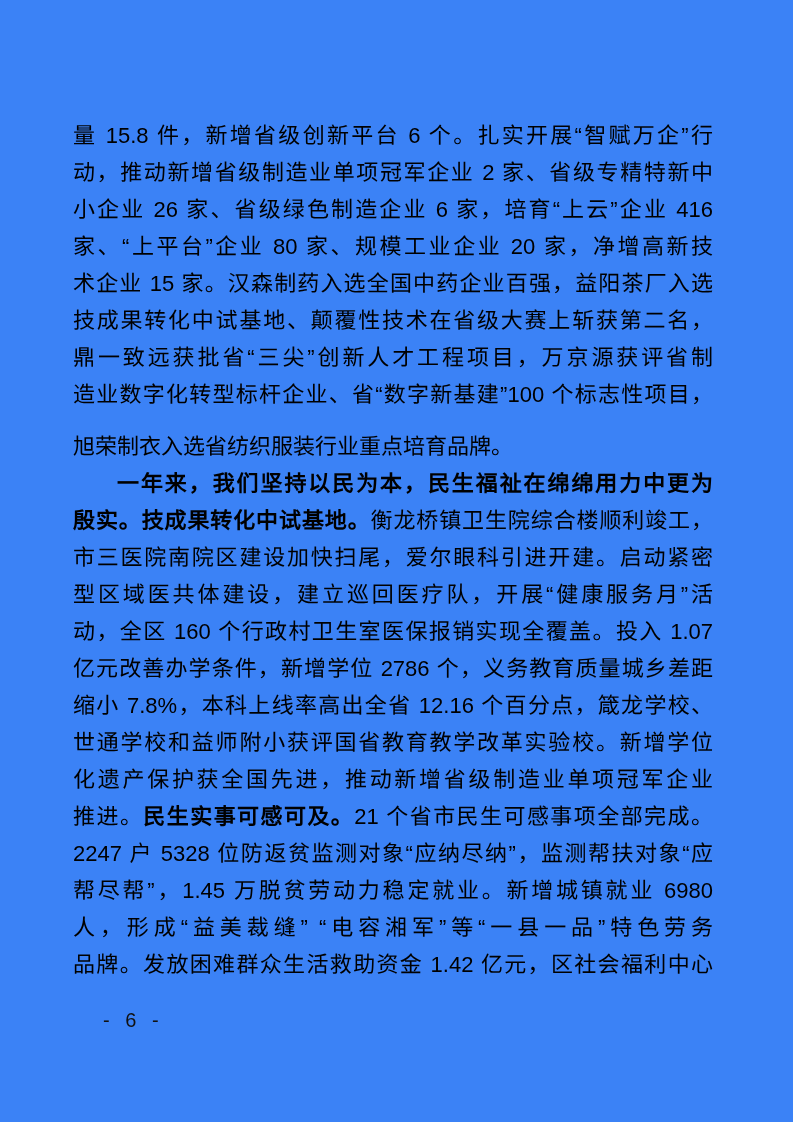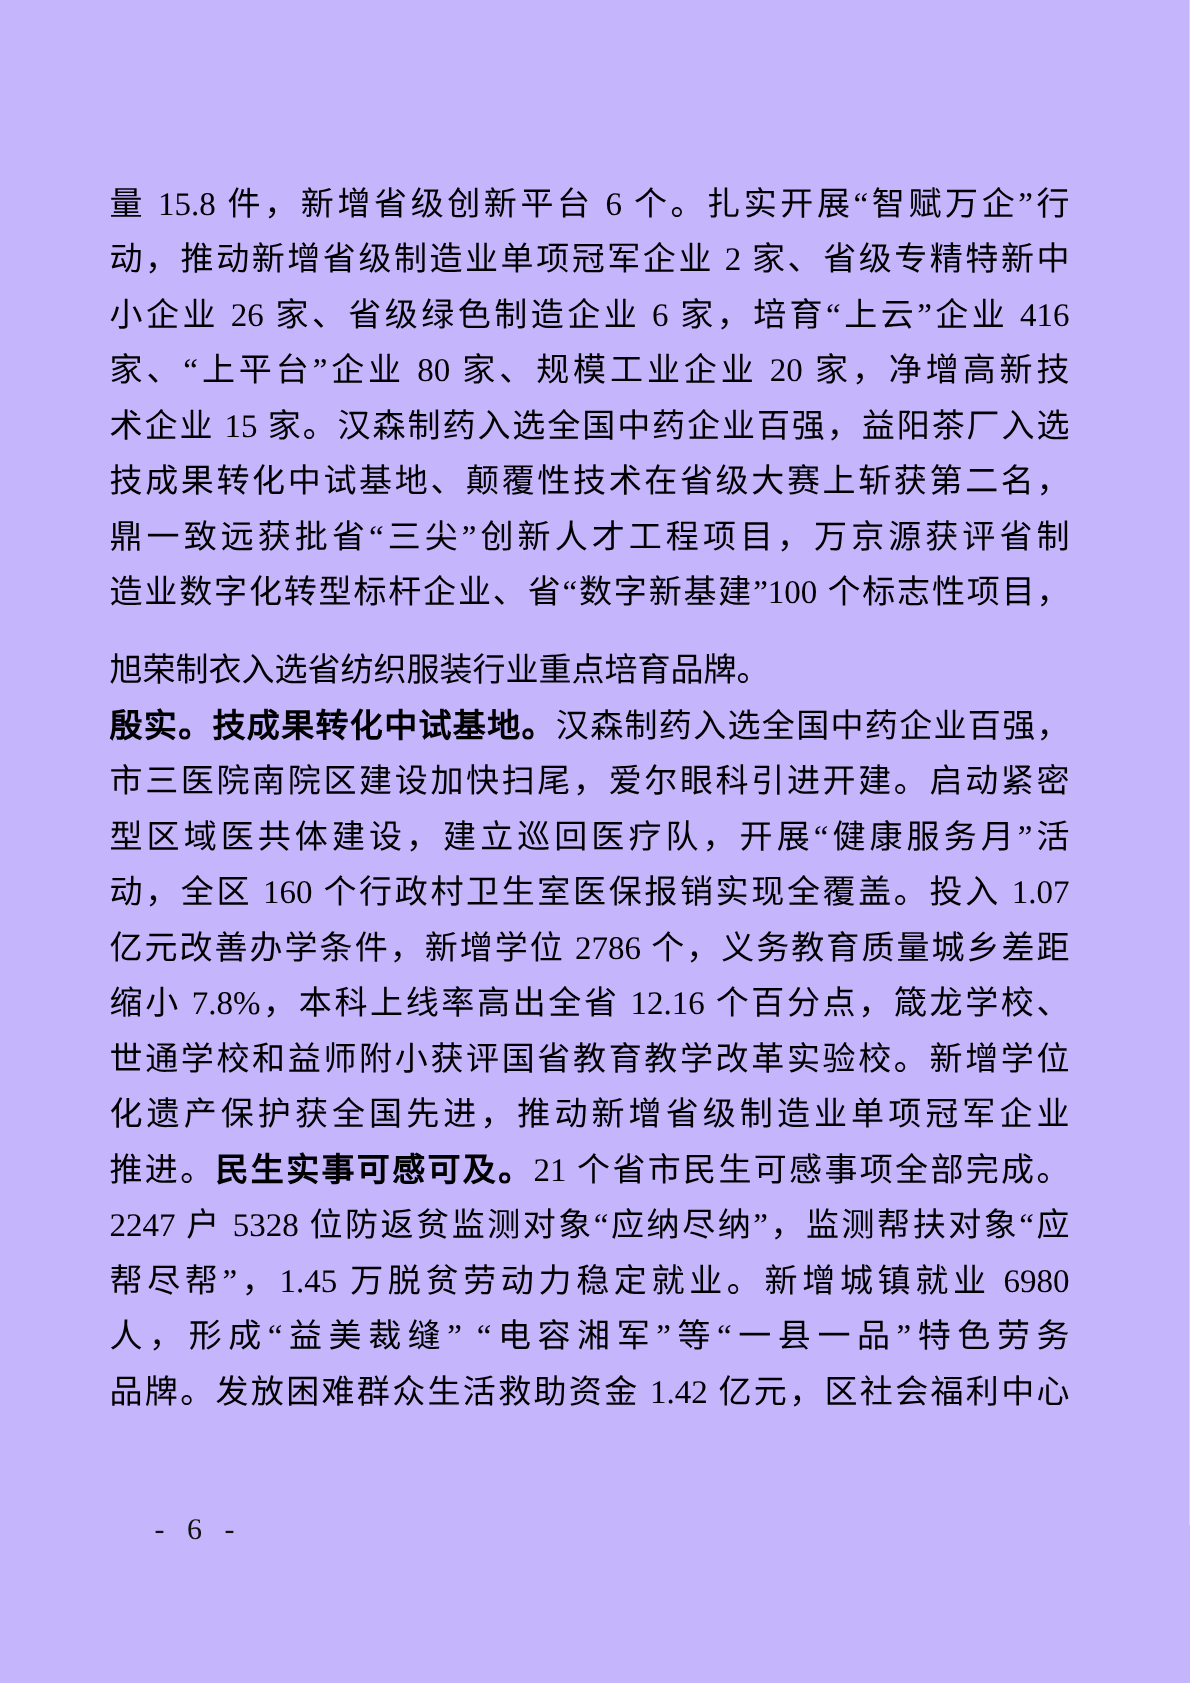--- a/index.html
+++ b/index.html
@@ -6,23 +6,23 @@
   html, body {
     margin: 0;
     padding: 0;
     background: #e8e8e8;
   }
   .page {
     position: relative;
     width: 793px;
     height: 1122px;
     margin: 0 auto;
-    background: #c4b5fd;
+    background: #3b82f6;
     color: #000000;
-    font-family: Liberation Serif, serif;
+    font-family: Liberation Sans, sans-serif;
     overflow: hidden;
   }
   .text-block {
     position: absolute;
     left: 73px;
     top: 117px;
     width: 640px;
   }
   .line {
     height: 37px;
@@ -60,21 +60,22 @@
   <div class="text-block" id="body-lines">
       <div class="line"><span class="run">量 15.8 件，新增省级创新平台 6 个。扎实开展“智赋万企”行</span></div>
       <div class="line"><span class="run">动，推动新增省级制造业单项冠军企业 2 家、省级专精特新中</span></div>
       <div class="line"><span class="run">小企业 26 家、省级绿色制造企业 6 家，培育“上云”企业 416</span></div>
       <div class="line"><span class="run">家、“上平台”企业 80 家、规模工业企业 20 家，净增高新技</span></div>
       <div class="line"><span class="run">术企业 15 家。汉森制药入选全国中药企业百强，益阳茶厂入选</span></div>
       <div class="line"><span class="run">技成果转化中试基地、颠覆性技术在省级大赛上斩获第二名，</span></div>
       <div class="line"><span class="run">鼎一致远获批省“三尖”创新人才工程项目，万京源获评省制</span></div>
       <div class="line"><span class="run">造业数字化转型标杆企业、省“数字新基建”100 个标志性项目，</span></div>
       <div class="line no-stretch"><span class="run">旭荣制衣入选省纺织服装行业重点培育品牌。</span></div>
-      <div class="line"><span class="run-bold">殷实。技成果转化中试基地。</span><span class="run">汉森制药入选全国中药企业百强，</span></div>
+      <div class="line indent"><span class="run-bold">一年来，我们坚持以民为本，民生福祉在绵绵用力中更为</span></div>
+      <div class="line"><span class="run-bold">殷实。技成果转化中试基地。</span><span class="run">衡龙桥镇卫生院综合楼顺利竣工，</span></div>
       <div class="line"><span class="run">市三医院南院区建设加快扫尾，爱尔眼科引进开建。启动紧密</span></div>
       <div class="line"><span class="run">型区域医共体建设，建立巡回医疗队，开展“健康服务月”活</span></div>
       <div class="line"><span class="run">动，全区 160 个行政村卫生室医保报销实现全覆盖。投入 1.07</span></div>
       <div class="line"><span class="run">亿元改善办学条件，新增学位 2786 个，义务教育质量城乡差距</span></div>
       <div class="line"><span class="run">缩小 7.8%，本科上线率高出全省 12.16 个百分点，箴龙学校、</span></div>
       <div class="line"><span class="run">世通学校和益师附小获评国省教育教学改革实验校。新增学位</span></div>
       <div class="line"><span class="run">化遗产保护获全国先进，推动新增省级制造业单项冠军企业</span></div>
       <div class="line"><span class="run">推进。</span><span class="run-bold">民生实事可感可及。</span><span class="run">21 个省市民生可感事项全部完成。</span></div>
       <div class="line"><span class="run">2247 户 5328 位防返贫监测对象“应纳尽纳”，监测帮扶对象“应</span></div>
       <div class="line"><span class="run">帮尽帮”，1.45 万脱贫劳动力稳定就业。新增城镇就业 6980</span></div>

